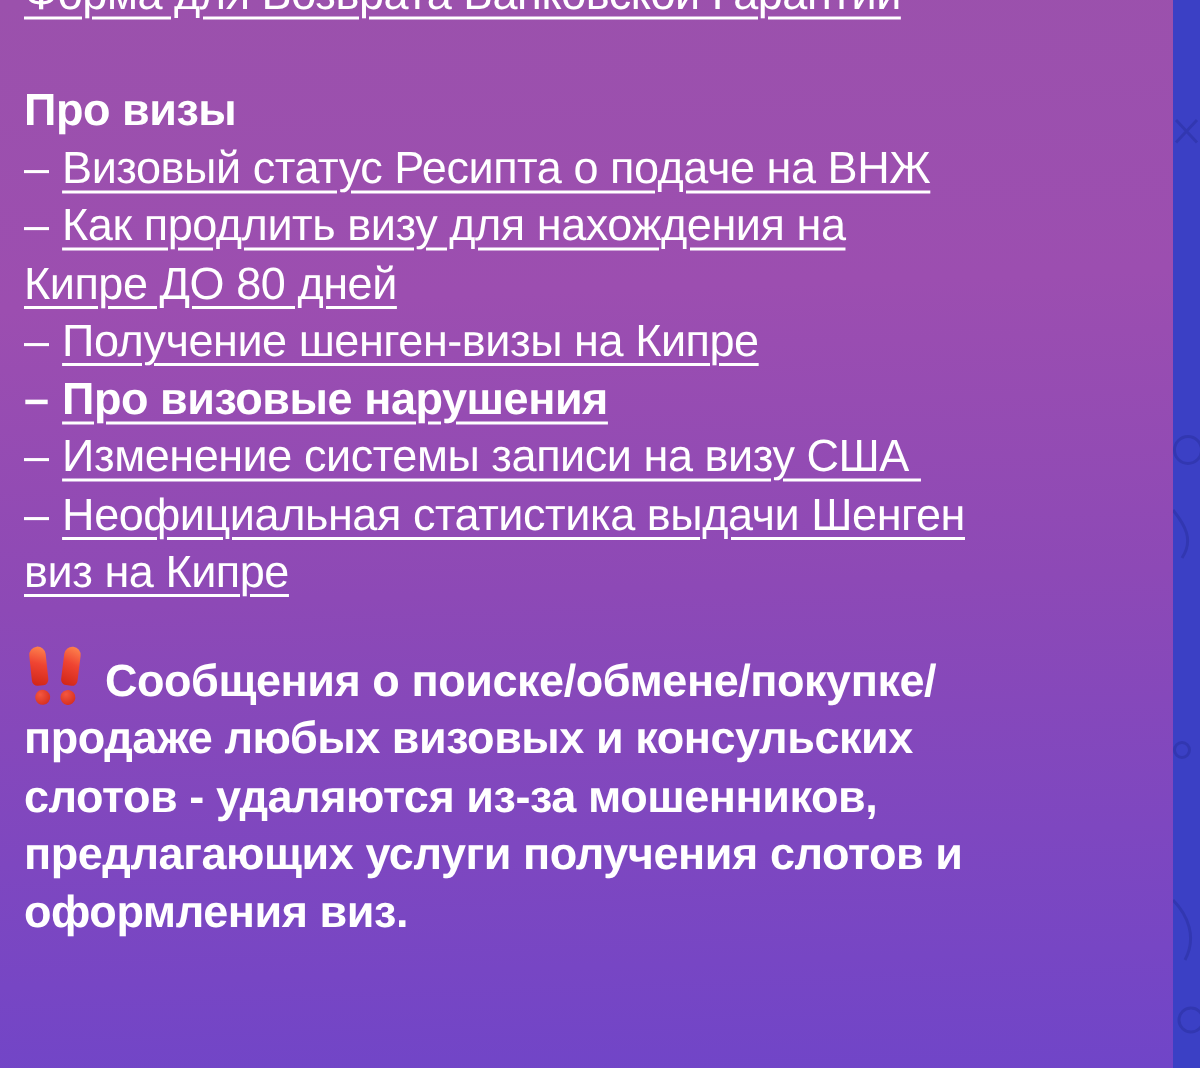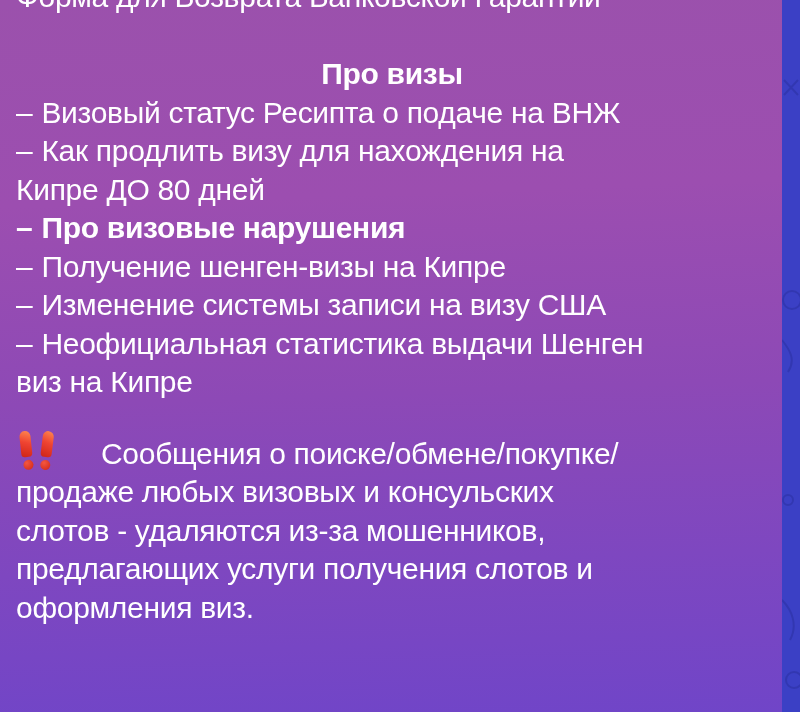--- a/index.html
+++ b/index.html
@@ -40,33 +40,33 @@
     overflow: hidden;
   }
   .cutoff-line {
     margin-top: -22px;
     white-space: nowrap;
   }
   .spacer { height: 38.5px; }
   .spacer-small { height: 29px; }
   .msg-link {
     color: #ffffff;
+    text-decoration: underline;
     text-decoration-thickness: 2px;
     text-underline-offset: 5px;
     white-space: pre-line;
     cursor: pointer;
   }
-  .heading { font-weight: 700; text-align: center; }
+  .heading { font-weight: 700; }
   .bold { font-weight: 700; }
   .item { }
   .dash { margin-right: 9px; }
   .warning {
-    font-weight: 400;
+    font-weight: 700;
     white-space: pre-line;
-    margin-left: 31px;
   }
   
   .dblexcl {
     display: inline-block;
     position: relative;
     width: 50px;
     height: 40px;
     vertical-align: -7px;
     margin-right: 4px;
   }
@@ -128,25 +128,25 @@
   <div class="item">
     <span class="dash">–</span><a class="msg-link">Визовый статус Ресипта о подаче на ВНЖ</a>
   </div>
 
   <div class="item">
     <span class="dash">–</span><a class="msg-link">Как продлить визу для нахождения на
 Кипре ДО 80 дней</a>
   </div>
 
   <div class="item">
-    <span class="dash bold">–</span><a class="msg-link bold">Про визовые нарушения</a>
+    <span class="dash">–</span><a class="msg-link">Получение шенген-визы на Кипре</a>
   </div>
 
   <div class="item">
-    <span class="dash">–</span><a class="msg-link">Получение шенген-визы на Кипре</a>
+    <span class="dash bold">–</span><a class="msg-link bold">Про визовые нарушения</a>
   </div>
 
 
   <div class="item">
     <span class="dash">–</span><a class="msg-link">Изменение системы записи на визу США&nbsp;</a>
   </div>
 
   <div class="item">
     <span class="dash">–</span><a class="msg-link">Неофициальная статистика выдачи Шенген
 виз на Кипре</a>

